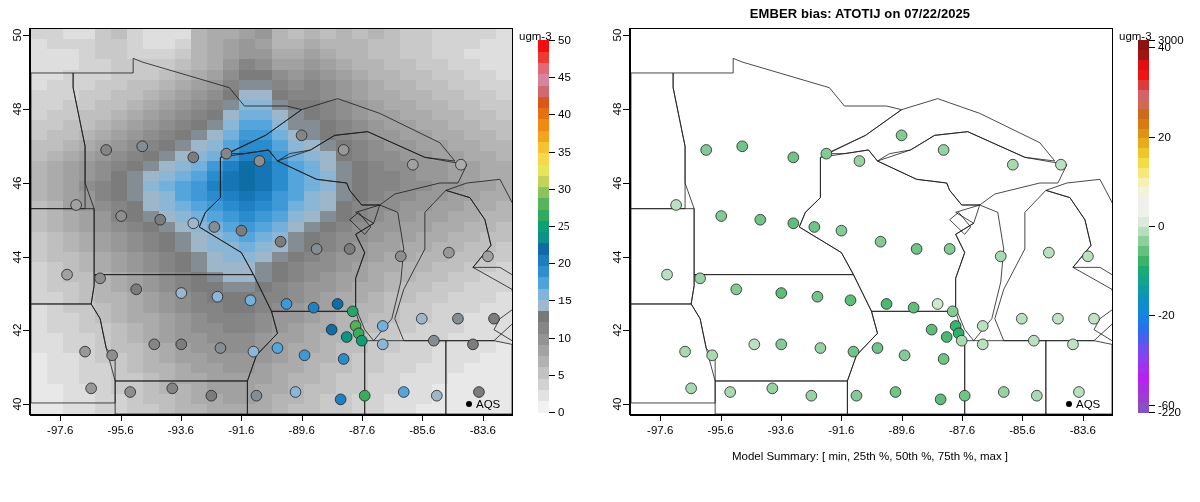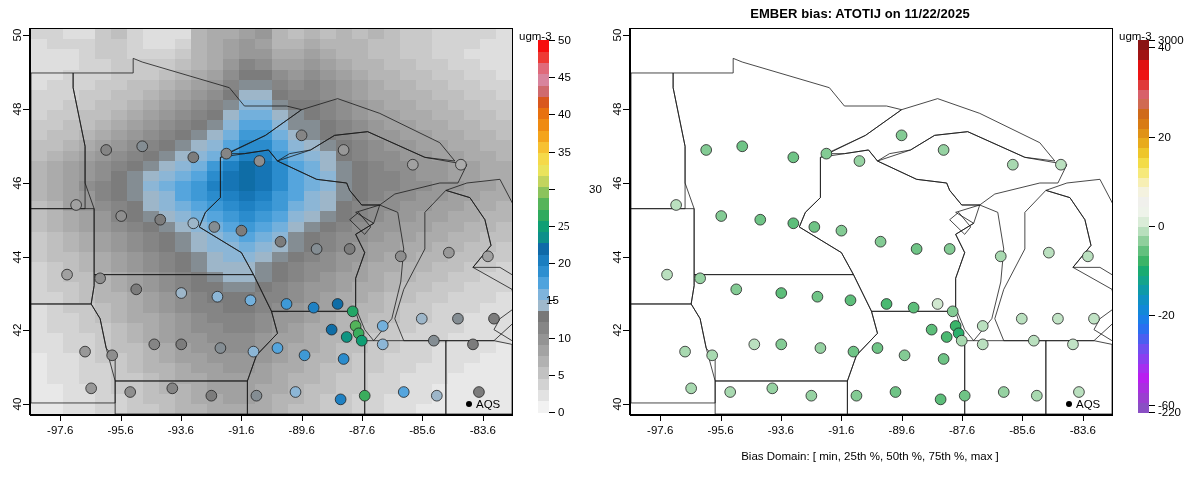--- a/index.html
+++ b/index.html
@@ -1361,40 +1361,40 @@
         <div style="position:absolute;left:0;top:6.0606%;width:100%;height:3.1803%;background:#e06a7a"></div>
         <div style="position:absolute;left:0;top:3.0303%;width:100%;height:3.1803%;background:#ee3a35"></div>
         <div style="position:absolute;left:0;top:0.0000%;width:100%;height:3.1803%;background:#f60d0d"></div>
         <div class="cb-tick" style="left: 11px; top: 372px;"></div>
         <div class="cb-lab" style="left: 20px; top: 372px;">0</div>
         <div class="cb-tick" style="left: 11px; top: 334.8px;"></div>
         <div class="cb-lab" style="left: 20px; top: 334.8px;">5</div>
         <div class="cb-tick" style="left: 11px; top: 297.6px;"></div>
         <div class="cb-lab" style="left: 20px; top: 297.6px;">10</div>
         <div class="cb-tick" style="left: 11px; top: 260.4px;"></div>
-        <div class="cb-lab" style="left: 8px; top: 260.4px;">15</div>
+        <div class="cb-lab" style="left: 20px; top: 260.4px; font-family: Liberation Mono, monospace;">15</div>
         <div class="cb-tick" style="left: 11px; top: 223.2px;"></div>
         <div class="cb-lab" style="left: 20px; top: 223.2px;">20</div>
         <div class="cb-tick" style="left: 11px; top: 186px;"></div>
         <div class="cb-lab" style="left: 20px; top: 186px; font-family: Liberation Serif, serif;">25</div>
         <div class="cb-tick" style="left: 11px; top: 148.8px;"></div>
-        <div class="cb-lab" style="left: 20px; top: 148.8px; margin-left: 31px;">30</div>
+        <div class="cb-lab" style="left: 20px; top: 148.8px;">30</div>
         <div class="cb-tick" style="left: 11px; top: 111.6px;"></div>
         <div class="cb-lab" style="left: 20px; top: 111.6px;">35</div>
         <div class="cb-tick" style="left: 11px; top: 74.4px;"></div>
         <div class="cb-lab" style="left: 20px; top: 74.4px;">40</div>
         <div class="cb-tick" style="left: 11px; top: 37.2px;"></div>
         <div class="cb-lab" style="left: 20px; top: 37.2px;">45</div>
         <div class="cb-tick" style="left: 11px; top: 0px;"></div>
         <div class="cb-lab" style="left: 20px; top: 0px;">50</div>
       </div>
   </div>
 
   <div class="panel" id="panel-bias">
-    <div class="panel-title">EMBER bias: ATOTIJ on 11/22/2025</div>
+    <div class="panel-title">EMBER bias: ATOTIJ on 07/22/2025</div>
 
     <div class="plot-frame biasbg" id="frame-bias">
       <svg class="map-layer" id="map-bias" viewBox="0 0 483 387" preserveAspectRatio="none">
           <path class="bound" d="M42.3,44.2L102.6,44.2L102.6,29.5L111.7,33.2L199.2,59.0L214.3,77.4L256.6,77.4L271.7,81.1L235.5,106.9L190.2,129.0L190.2,169.5L175.1,184.3L169.0,199.0L211.3,224.8L223.4,246.9L63.4,246.9L63.4,180.6L54.3,154.8L54.3,117.9L42.3,59.0Z"></path>
           <path class="bound" d="M190.2,129.0L214.3,125.3L238.5,121.6L247.5,132.7L286.8,151.1L317.0,154.8L320.0,162.2L332.1,176.9L350.2,176.9L344.1,195.3L326.0,206.4L335.1,224.8L326.0,250.6L326.0,283.8L241.5,283.8L223.4,246.9L211.3,224.8L169.0,199.0L175.1,184.3L190.2,169.5Z"></path>
           <path class="bound" d="M63.4,246.9L223.4,246.9L241.5,283.8L247.5,305.9L226.4,328.0L217.3,353.8L84.5,353.8L84.5,331.7L75.5,320.7L69.4,291.2L60.4,276.4L63.4,258.0Z"></path>
           <path class="bound" d="M241.5,283.8L326.0,283.8L335.1,313.3L335.1,387.0L320.0,387.0L217.3,387.0L217.3,353.8L226.4,328.0L247.5,305.9Z"></path>
           <path class="bound" d="M416.6,162.2L440.7,169.5L455.8,191.7L461.9,217.5L443.8,239.6L483.0,261.7L489.0,291.2L464.9,313.3L416.6,313.3L374.3,313.3L365.3,291.2L374.3,261.7L395.5,221.1L395.5,184.3Z"></path>
           <path class="bound" d="M247.5,132.7L286.8,151.1L317.0,154.8L320.0,162.2L332.1,176.9L350.2,176.9L365.3,165.9L410.5,154.8L428.7,154.8L437.7,136.4L395.5,129.0L338.1,103.2L304.9,106.9L280.7,121.6L259.6,125.3Z"></path>
           <path class="bound" d="M335.1,313.3L416.6,313.3L416.6,387.0L335.1,387.0Z"></path>
@@ -1507,21 +1507,21 @@
         <div class="xtick" style="left: 271.7px;"></div>
         <div class="xlab" style="left: 271.7px;">-89.6</div>
         <div class="xtick" style="left: 332.1px;"></div>
         <div class="xlab" style="left: 332.1px;">-87.6</div>
         <div class="xtick" style="left: 392.4px;"></div>
         <div class="xlab" style="left: 392.4px;">-85.6</div>
         <div class="xtick" style="left: 452.8px;"></div>
         <div class="xlab" style="left: 452.8px;">-83.6</div>
       </div>
 
-    <div class="caption cap1">Bias Domain: [ min, 25th %, 50th %, 75th %, max ]</div>
+    <div class="caption cap1">Model Summary: [ min, 25th %, 50th %, 75th %, max ]</div>
 
     <div class="cbar-unit" id="cbunit-bias" style="left:519px;top:30px;">ugm-3</div>
     <div class="cbar" id="cbar-bias" style="left:538px;">
         <div style="position:absolute;left:0;top:97.3684%;width:100%;height:2.7816%;background:#8a4fc4"></div>
         <div style="position:absolute;left:0;top:94.7368%;width:100%;height:2.7816%;background:#9a3fd0"></div>
         <div style="position:absolute;left:0;top:92.1053%;width:100%;height:2.7816%;background:#a92fe0"></div>
         <div style="position:absolute;left:0;top:89.4737%;width:100%;height:2.7816%;background:#b81ff0"></div>
         <div style="position:absolute;left:0;top:86.8421%;width:100%;height:2.7816%;background:#a52ff0"></div>
         <div style="position:absolute;left:0;top:84.2105%;width:100%;height:2.7816%;background:#8a3ff0"></div>
         <div style="position:absolute;left:0;top:81.5789%;width:100%;height:2.7816%;background:#6f4ff0"></div>

